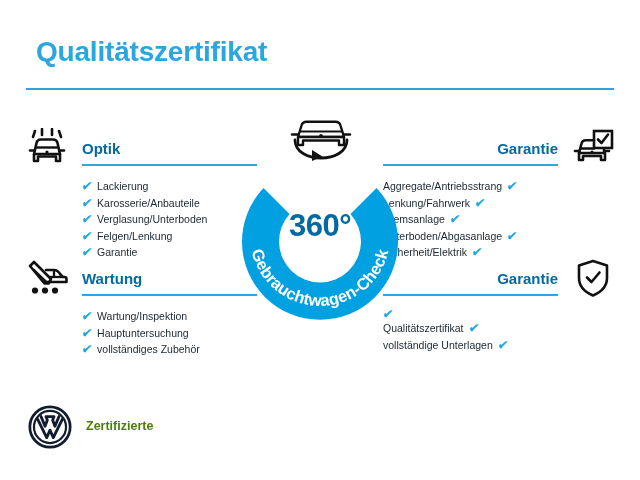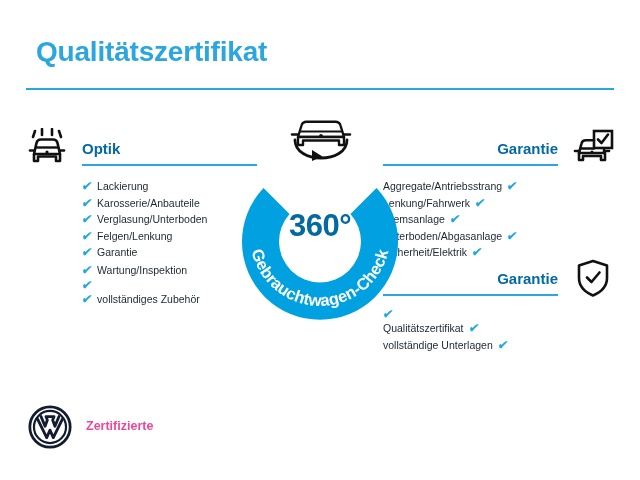--- a/index.html
+++ b/index.html
@@ -152,21 +152,21 @@
     left: 28px;
     top: 404px;
     display: flex;
     align-items: center;
     gap: 14px;
   }
   .vw-mark { width: 44px; height: 44px; }
   .footer-text {
     font-size: 12.5px;
     font-weight: bold;
-    color: #ec4899;
+    color: #4d7c0f;
     line-height: 15px;
     white-space: pre-line;
   }
 </style>
 </head>
 <body>
 
 <div class="page">
 
   <div class="title">Qualitätszertifikat</div>
@@ -211,27 +211,44 @@
           <span>Felgen/Lenkung</span>
         </li>
       <li>
           <span class="check">✔</span>
           <span>Garantie</span>
         </li>
     </ul>
   </div>
 
   <div class="section left sec-wartung">
+    <div class="sec-head">
+      <div class="sec-icon">
+        <svg width="46" height="42" viewBox="0 0 46 42">
+          <path d="M22 13 L30 13 C33 13 35 15 36.5 17.5 L39 20 L40.5 20 C41.8 20 42.5 20.8 42.5 22 L42.5 25 L20 25" fill="none" stroke="#111" stroke-width="2.6" stroke-linejoin="round" stroke-linecap="round"></path>
+          <line x1="30" y1="13.5" x2="30" y2="20" stroke="#111" stroke-width="2.3"></line>
+          <line x1="24" y1="20" x2="39" y2="20" stroke="#111" stroke-width="2.3"></line>
+          <path d="M6 9 L10 5 L27 22 L24.5 26.5 L20.5 26.5 Z" fill="none" stroke="#111" stroke-width="2.6" stroke-linejoin="round"></path>
+          <line x1="9.5" y1="12.5" x2="22.5" y2="25" stroke="#111" stroke-width="2.2"></line>
+          <circle cx="11" cy="33.5" r="3.1" fill="#111"></circle>
+          <circle cx="21" cy="33.5" r="3.1" fill="#111"></circle>
+          <circle cx="31" cy="33.5" r="3.1" fill="#111"></circle>
+        </svg>
+      </div>
+      <div class="sec-title">Wartung</div>
+      <div class="sec-rule"></div>
+    </div>
     <ul class="sec-list">
       <li>
           <span class="check">✔</span>
           <span>Wartung/Inspektion</span>
         </li>
       <li>
           <span class="check">✔</span>
+          <span>Hauptuntersuchung</span>
         </li>
       <li>
           <span class="check">✔</span>
           <span>vollständiges Zubehör</span>
         </li>
     </ul>
   </div>
 
   <div class="section right sec-technik">
     <div class="sec-head">

